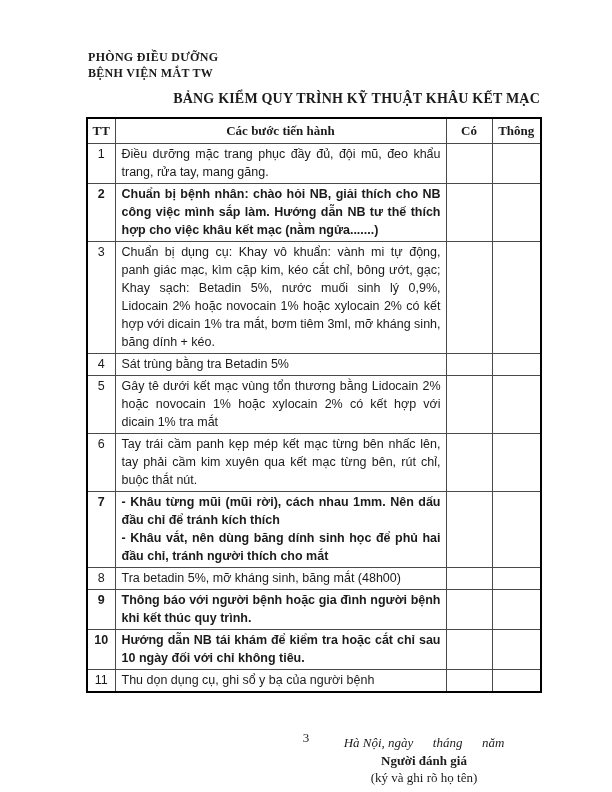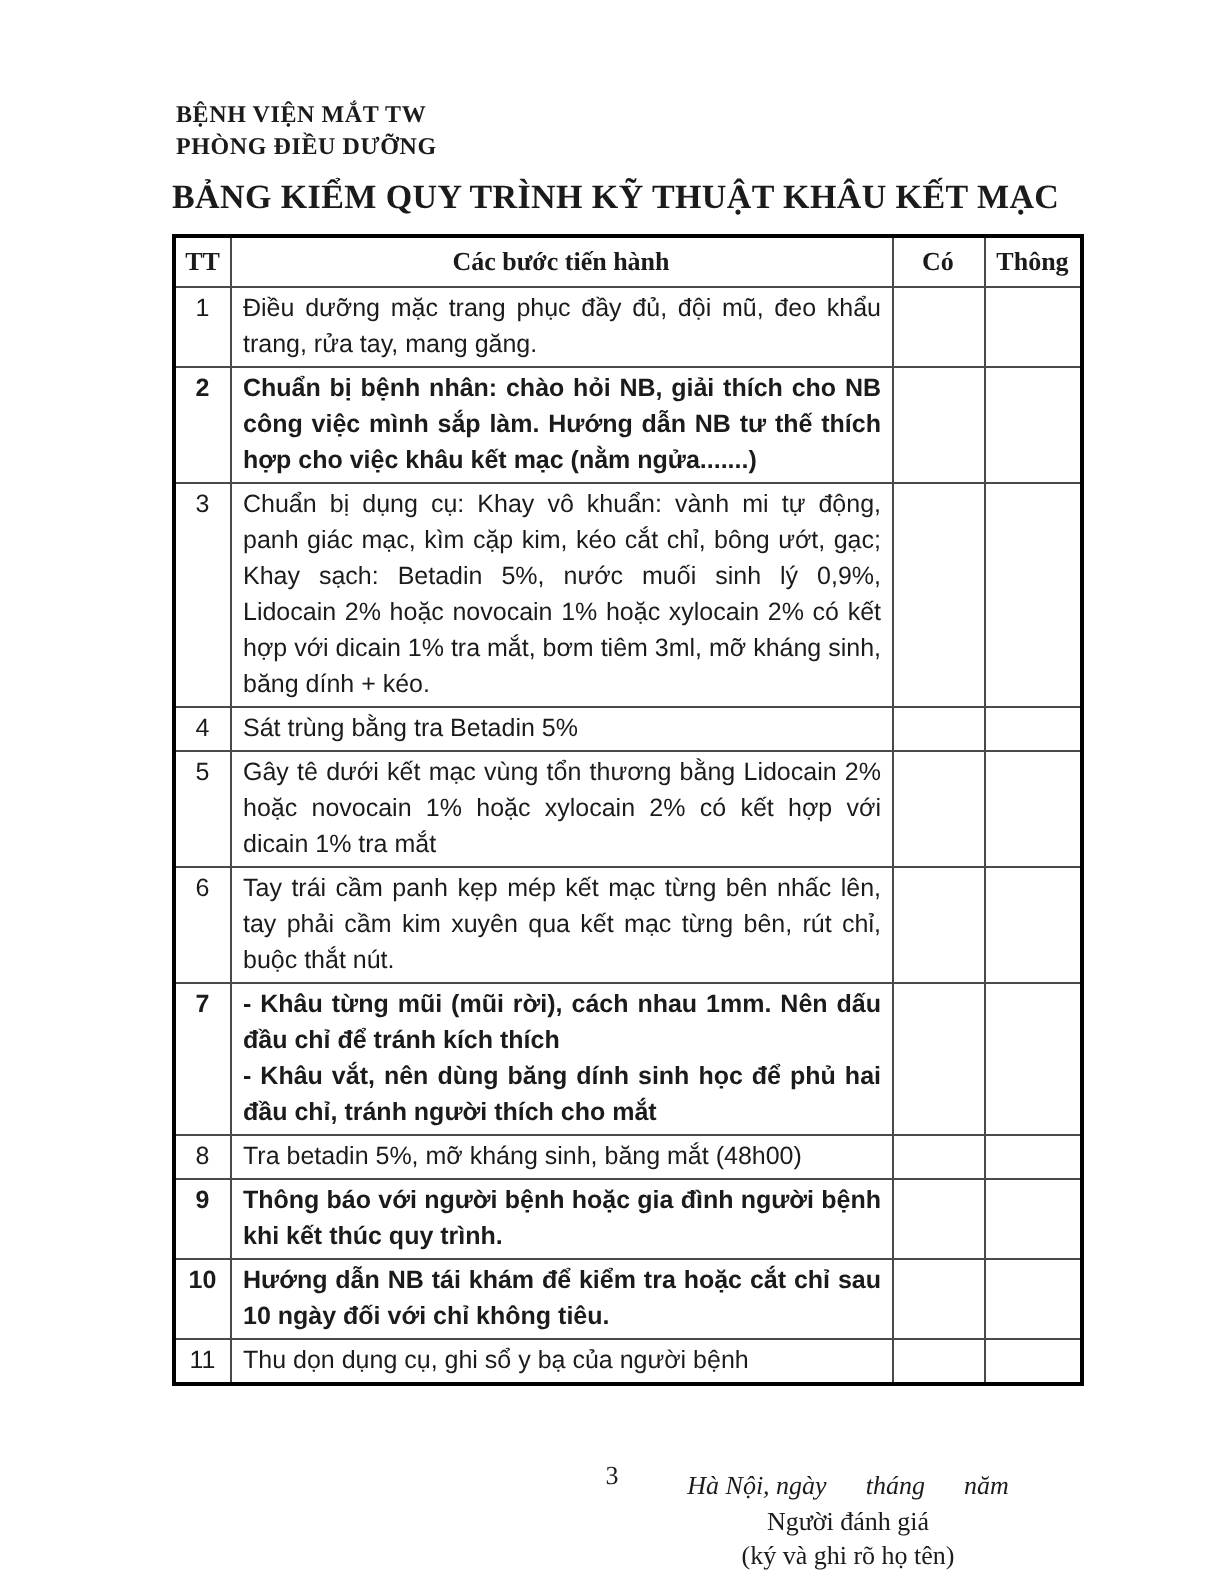--- a/index.html
+++ b/index.html
@@ -13,22 +13,22 @@
   }
   
   .org{
     position:absolute;left:88px;top:49px;
     font-weight:bold;font-size:12px;line-height:16px;
     letter-spacing:.3px;
   }
   
   .doc-title{
     position:absolute;left:86px;top:88px;width:454px;
-    margin:0;text-align:left;
-    font-weight:bold;font-size:17px;line-height:22px;
+    margin:0;text-align:right;
+    font-weight:bold;font-size:14px;line-height:22px;
     letter-spacing:.2px;
     white-space:nowrap;
   }
   
   .table-wrap{position:absolute;left:86px;top:117px;width:468px;}
   table.checklist{
     width:454px;border-collapse:collapse;table-layout:fixed;
     border:2px solid #000;
   }
   col.w-tt{width:28px;}
@@ -57,36 +57,36 @@
   }
   tr.bold td{font-weight:bold;}
   
   .sig{
     margin-top:14px;
     margin-left:222px;width:232px;
     text-align:center;
     font-size:13px;line-height:17.5px;
   }
   .sig .date-line{font-style:italic;white-space:pre;margin-top:41px;}
-  .sig .signer{font-weight:normal;}
+  .sig .signer{font-weight:bold;}
   .sig .note{}
   
   .pagenum{
     position:absolute;left:0;top:730px;width:612px;
     text-align:center;font-size:13px;
   }
 </style>
 </head>
 <body>
 
 <div class="page">
 
   <div class="org">
+    <div>PHÒNG ĐIỀU DƯỠNG</div>
     <div>BỆNH VIỆN MẮT TW</div>
-    <div>PHÒNG ĐIỀU DƯỠNG</div>
   </div>
 
   <h1 class="doc-title">BẢNG KIỂM QUY TRÌNH KỸ THUẬT KHÂU KẾT MẠC</h1>
 
   <div class="table-wrap">
     <table class="checklist">
       <colgroup>
         <col class="w-tt">
           <col class="w-steps">
           <col class="w-yes">

